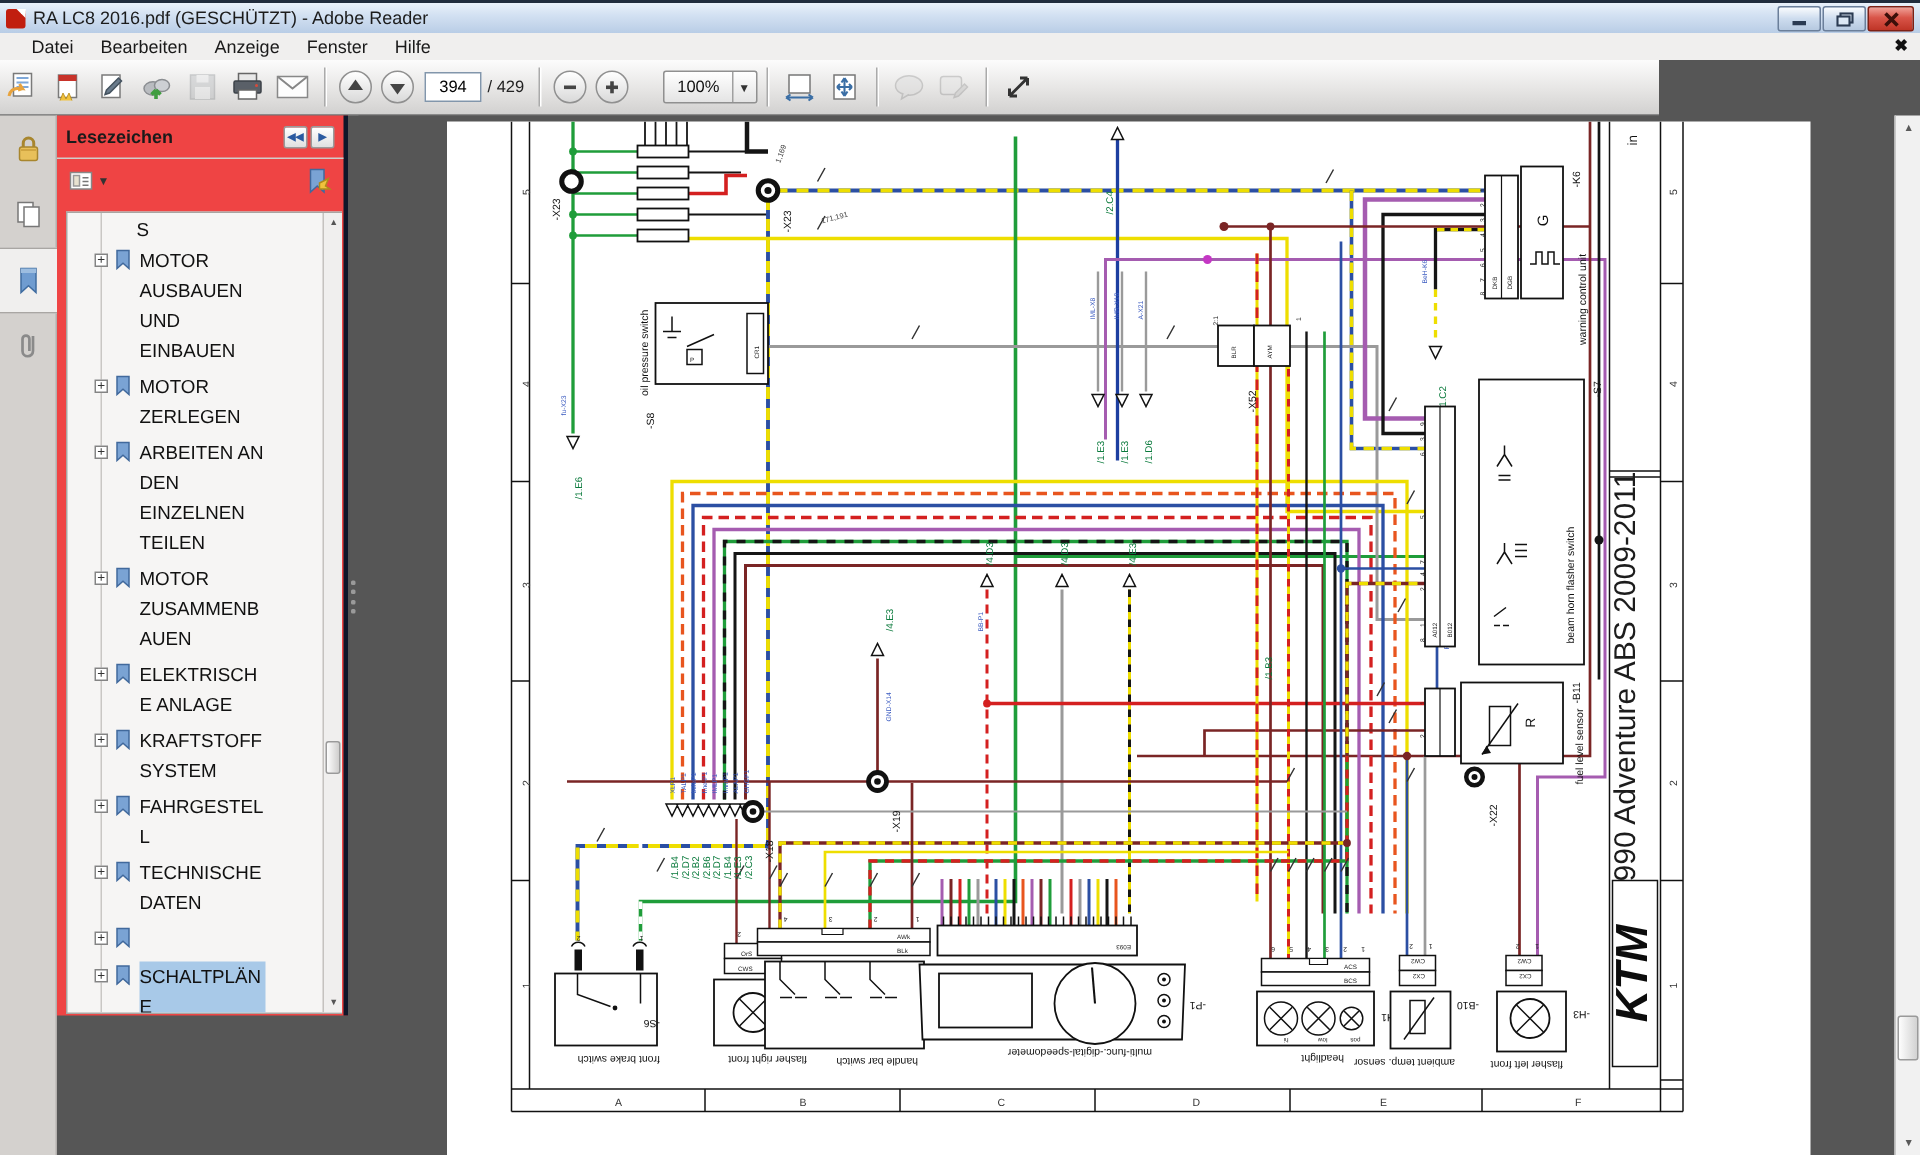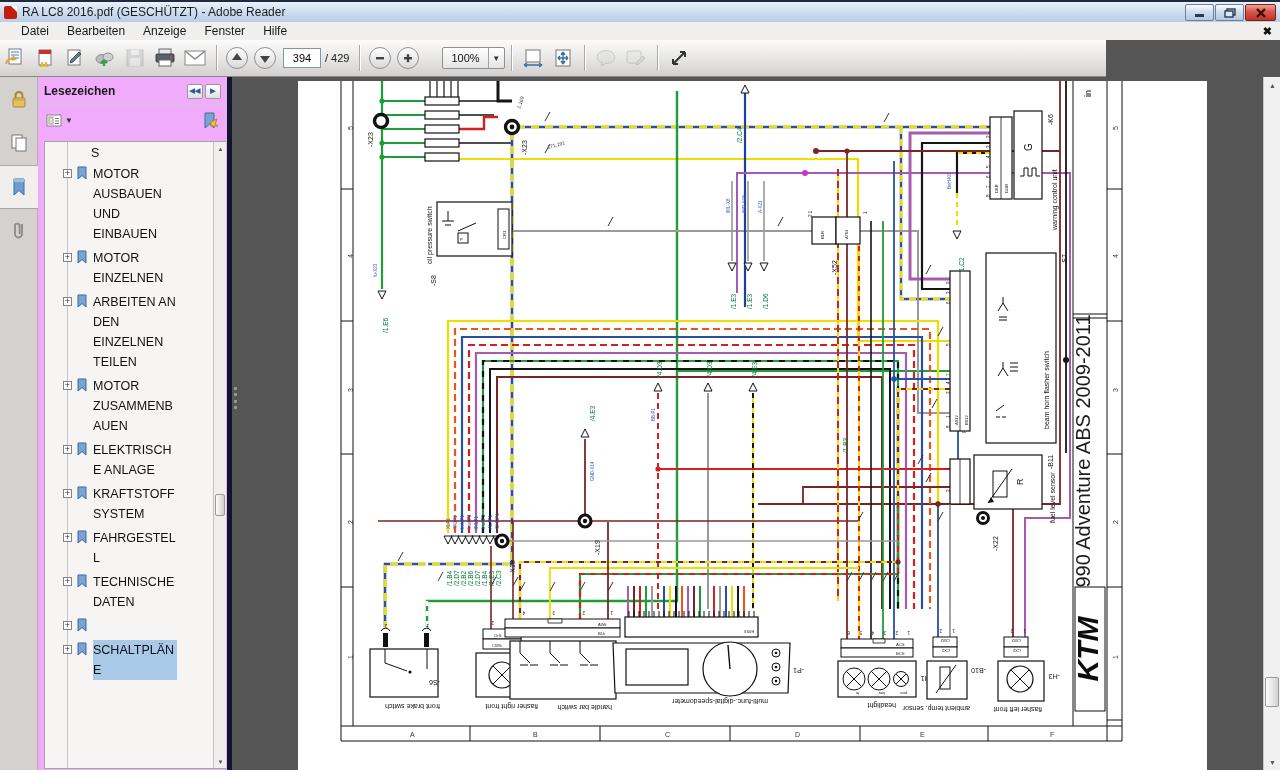--- a/index.html
+++ b/index.html
@@ -44,21 +44,21 @@
   .rlink{font-size:15px;font-weight:700;color:#1d4073;padding:0 18px;}
   .rdot{width:1px;height:24px;border-left:1px dotted #8a8a8a;}
   .grayed{opacity:.35;}
 
   
   .strip{position:absolute;left:0;top:77px;width:38px;height:693px;background:#d4d1ce;border-right:1px solid #b3b0ad;}
   .stripbtn{width:38px;height:44px;display:flex;align-items:center;justify-content:center;}
   .stripbtn.active{background:#f0efee;border-top:1px solid #a9a6a3;border-bottom:1px solid #a9a6a3;}
 
   
-  .panel{position:absolute;left:38px;top:77px;width:194px;height:693px;background:#f0abfc;border-right:5px solid #0f172a;}
+  .panel{position:absolute;left:38px;top:77px;width:194px;height:600px;background:#ef4444;border-right:3px solid #0f172a;}
   .phead{height:28px;display:flex;align-items:center;padding:0 6px;}
   .ptitle{font-size:12px;font-weight:700;color:#1a1a1a;flex:1;}
   .pbtn{width:16px;height:15px;border:1px solid #9a9a9a;border-radius:2px;background:linear-gradient(#fff,#e0e0e0);
     display:flex;align-items:center;justify-content:center;font-size:7px;color:#2a5aa0;margin-left:2px;font-weight:bold;}
   .popts{height:30px;border-top:1px solid #cfcdca;display:flex;align-items:center;padding:0 8px;}
   .optsicon{display:flex;align-items:center;}
   .optdrop{font-size:8px;color:#333;margin-left:3px;}
   .optright{margin-left:auto;}
   .tree{position:absolute;left:6px;top:64px;right:1px;bottom:1px;background:#f6f5f4;border:1px solid #a8a5a2;border-right:none;overflow:hidden;}
   .treeinner{position:absolute;left:0;top:0;right:13px;bottom:0;padding:2px 0 0 14px;}
@@ -304,21 +304,21 @@
           <span class="bmic"><svg width="12" height="14">
                 <path d="M2,1 h8 v12 l-4,-3.5 L2,13 Z" fill="#7aa3d4" stroke="#41699c"></path>
               </svg></span>
           <span class="lbl">MOTOR AUSBAUEN UND EINBAUEN</span>
         </div>
         <div class="bm">
           <span class="exp">+</span>
           <span class="bmic"><svg width="12" height="14">
                 <path d="M2,1 h8 v12 l-4,-3.5 L2,13 Z" fill="#7aa3d4" stroke="#41699c"></path>
               </svg></span>
-          <span class="lbl">MOTOR EINZELNEN</span>
+          <span class="lbl">MOTOR ZERLEGEN</span>
         </div>
         <div class="bm">
           <span class="exp">+</span>
           <span class="bmic"><svg width="12" height="14">
                 <path d="M2,1 h8 v12 l-4,-3.5 L2,13 Z" fill="#7aa3d4" stroke="#41699c"></path>
               </svg></span>
           <span class="lbl">ARBEITEN AN DEN EINZELNEN TEILEN</span>
         </div>
         <div class="bm">
           <span class="exp">+</span>

